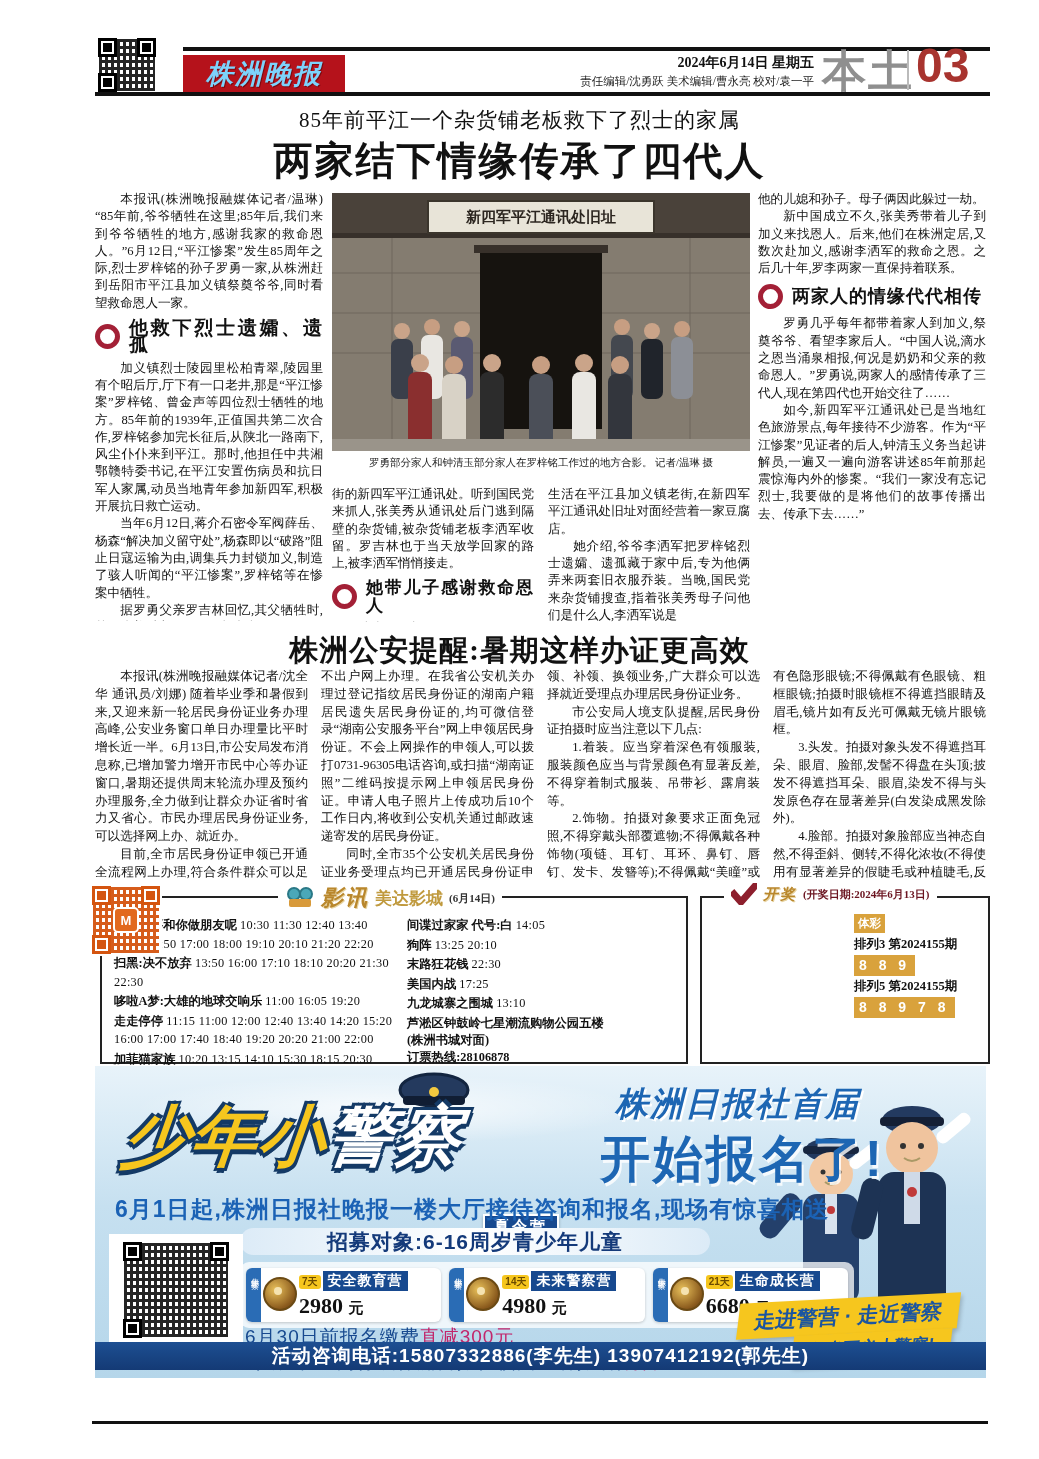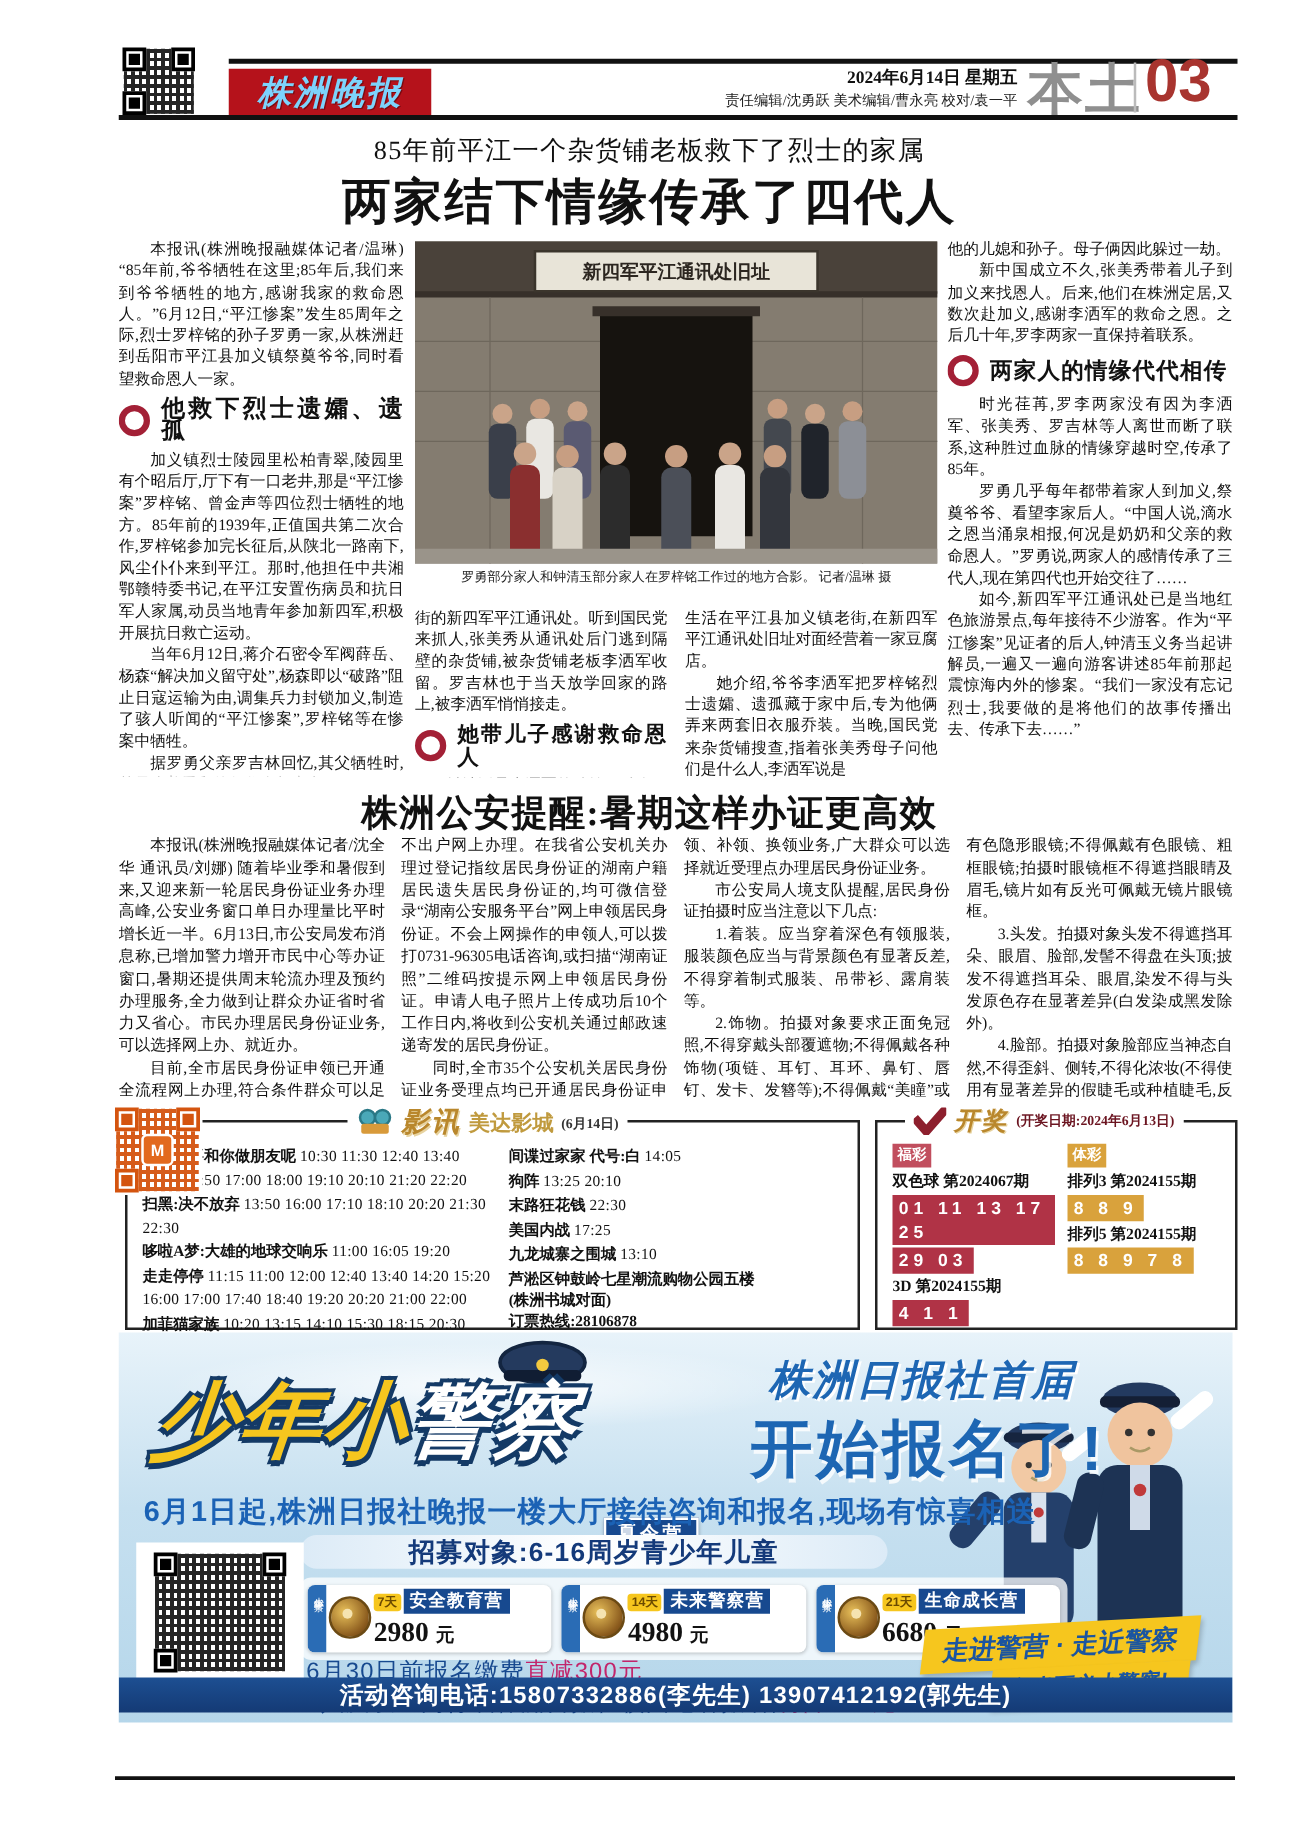--- a/index.html
+++ b/index.html
@@ -242,21 +242,20 @@
     <p>她介绍,爷爷李洒军把罗梓铭烈士遗孀、遗孤藏于家中后,专为他俩弄来两套旧衣服乔装。当晚,国民党来杂货铺搜查,指着张美秀母子问他们是什么人,李洒军说是</p>
   </div>
 
   <div class="abs col" style="left:758px;top:191px;width:228px;height:430px;">
     <p class="cont">他的儿媳和孙子。母子俩因此躲过一劫。</p>
     <p>新中国成立不久,张美秀带着儿子到加义来找恩人。后来,他们在株洲定居,又数次赴加义,感谢李洒军的救命之恩。之后几十年,罗李两家一直保持着联系。</p>
     <div class="subhead">
       <span class="donut"></span>
       <span class="t" style="font-size:18px">两家人的情缘代代相传</span>
     </div>
-    <p>时光荏苒,罗李两家没有因为李洒军、张美秀、罗吉林等人离世而断了联系,这种胜过血脉的情缘穿越时空,传承了85年。</p>
     <p>罗勇几乎每年都带着家人到加义,祭奠爷爷、看望李家后人。“中国人说,滴水之恩当涌泉相报,何况是奶奶和父亲的救命恩人。”罗勇说,两家人的感情传承了三代人,现在第四代也开始交往了……</p>
     <p>如今,新四军平江通讯处已是当地红色旅游景点,每年接待不少游客。作为“平江惨案”见证者的后人,钟清玉义务当起讲解员,一遍又一遍向游客讲述85年前那起震惊海内外的惨案。“我们一家没有忘记烈士,我要做的是将他们的故事传播出去、传承下去……”</p>
   </div>
 
   <div class="abs headline2" style="left:0;top:631px;">株洲公安提醒:暑期这样办证更高效</div>
   <div class="abs cols4" style="left:95px;top:668px;width:891px;height:218px;">
     <p>本报讯(株洲晚报融媒体记者/沈全华 通讯员/刘娜) 随着毕业季和暑假到来,又迎来新一轮居民身份证业务办理高峰,公安业务窗口单日办理量比平时增长近一半。6月13日,市公安局发布消息称,已增加警力增开市民中心等办证窗口,暑期还提供周末轮流办理及预约办理服务,全力做到让群众办证省时省力又省心。市民办理居民身份证业务,可以选择网上办、就近办。</p>
     <p>目前,全市居民身份证申领已开通全流程网上办理,符合条件群众可以足不出户网上办理。在我省公安机关办理过登记指纹居民身份证的湖南户籍居民遗失居民身份证的,均可微信登录“湖南公安服务平台”网上申领居民身份证。不会上网操作的申领人,可以拨打0731-96305电话咨询,或扫描“湖南证照”二维码按提示网上申领居民身份证。申请人电子照片上传成功后10个工作日内,将收到公安机关通过邮政速递寄发的居民身份证。</p>
     <p>同时,全市35个公安机关居民身份证业务受理点均已开通居民身份证申领、补领、换领业务,广大群众可以选择就近受理点办理居民身份证业务。</p>
     <p>市公安局人境支队提醒,居民身份证拍摄时应当注意以下几点:</p>
@@ -302,30 +301,22 @@
         <div class="f bl"></div>
       <div class="mbadge">M</div>
     </div>
   </div>
 
   <div class="abs box" style="left:700px;top:896px;width:286px;height:164px;">
     <div class="boxlabel" style="left:22px;">
       <svg width="26" height="22" viewBox="0 0 26 22">
         <path d="M3 11 L10 19 L24 3" fill="none" stroke="#8d1f2d" stroke-width="7" stroke-linecap="square"></path>
       </svg>
-      <span class="goldtxt" style="font-size:20px">开奖</span>
+      <span class="goldtxt" style="font-size:15px">开奖</span>
       <span class="smallnote" style="color:#6b1420">(开奖日期:2024年6月13日)</span>
-    </div>
-    <div class="lotto abs" style="left:12px;top:16px;width:130px;">
-      <span class="ltag fc">福彩</span>
-      <div class="lgame">双色球 第2024067期</div>
-      <div><span class="lnums fc">01 11 13 17 25</span></div>
-      <div><span class="lnums fc">29 03</span></div>
-      <div class="lgame">3D 第2024155期</div>
-      <div><span class="lnums fc">4 1 1</span></div>
     </div>
     <div class="lotto abs" style="left:152px;top:16px;width:128px;">
       <span class="ltag tc">体彩</span>
       <div class="lgame">排列3 第2024155期</div>
       <div><span class="lnums tc">8 8 9</span></div>
       <div class="lgame">排列5 第2024155期</div>
       <div><span class="lnums tc">8 8 9 7 8</span></div>
     </div>
   </div>
 

